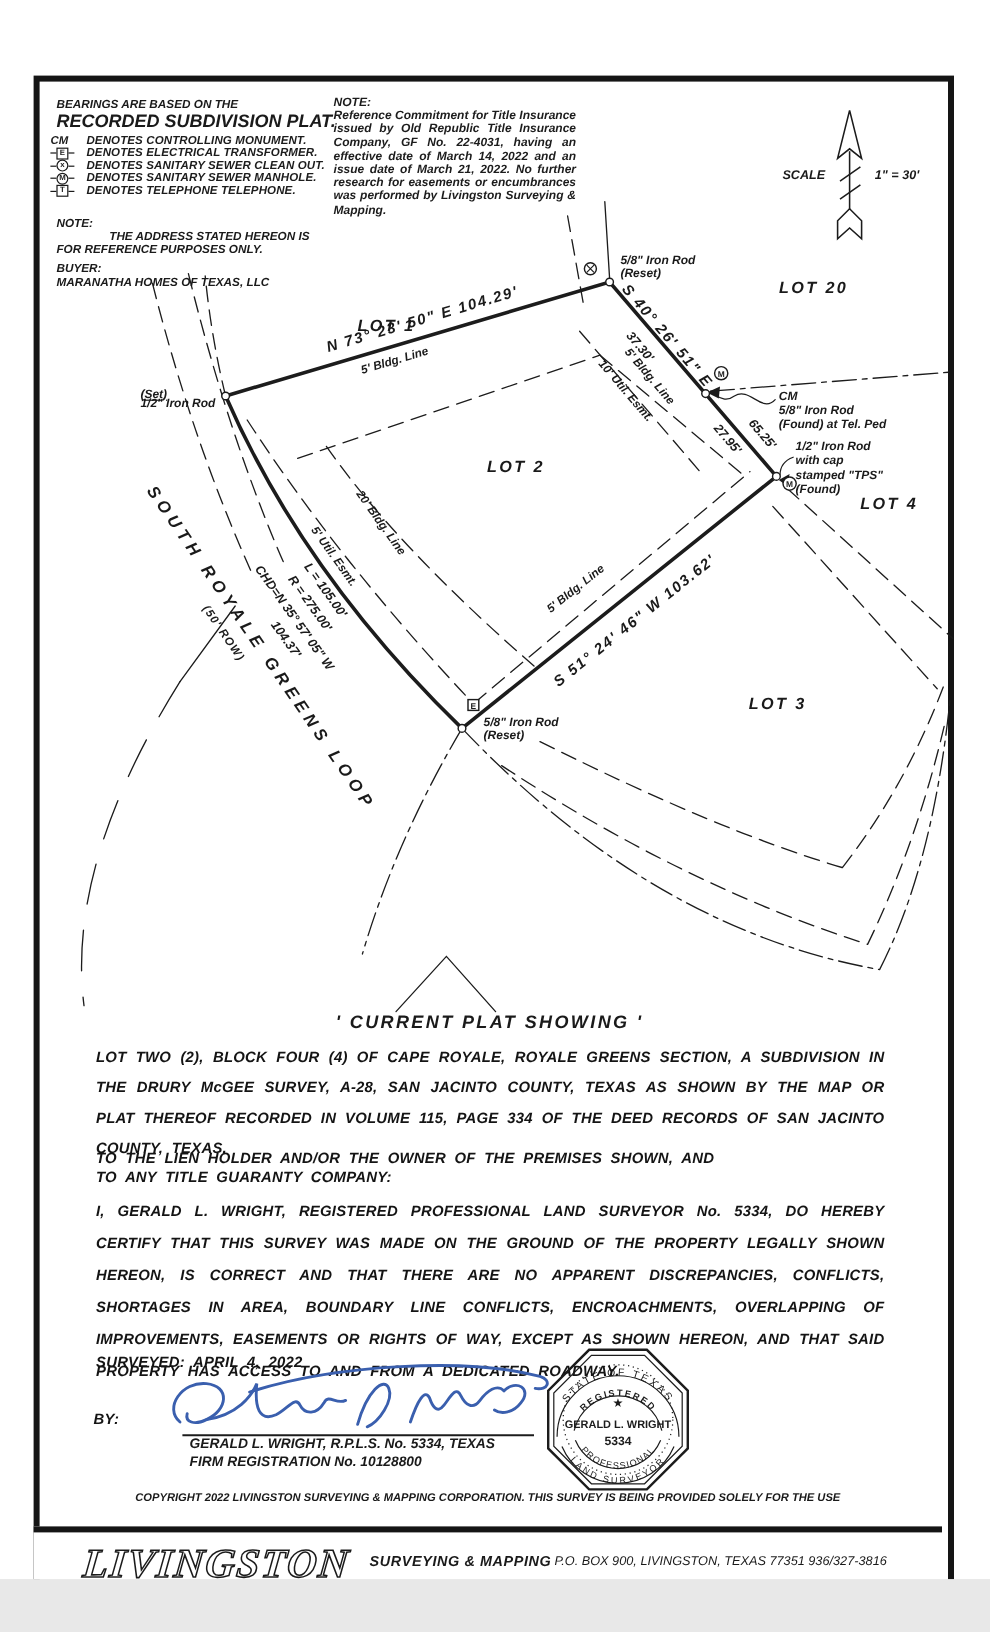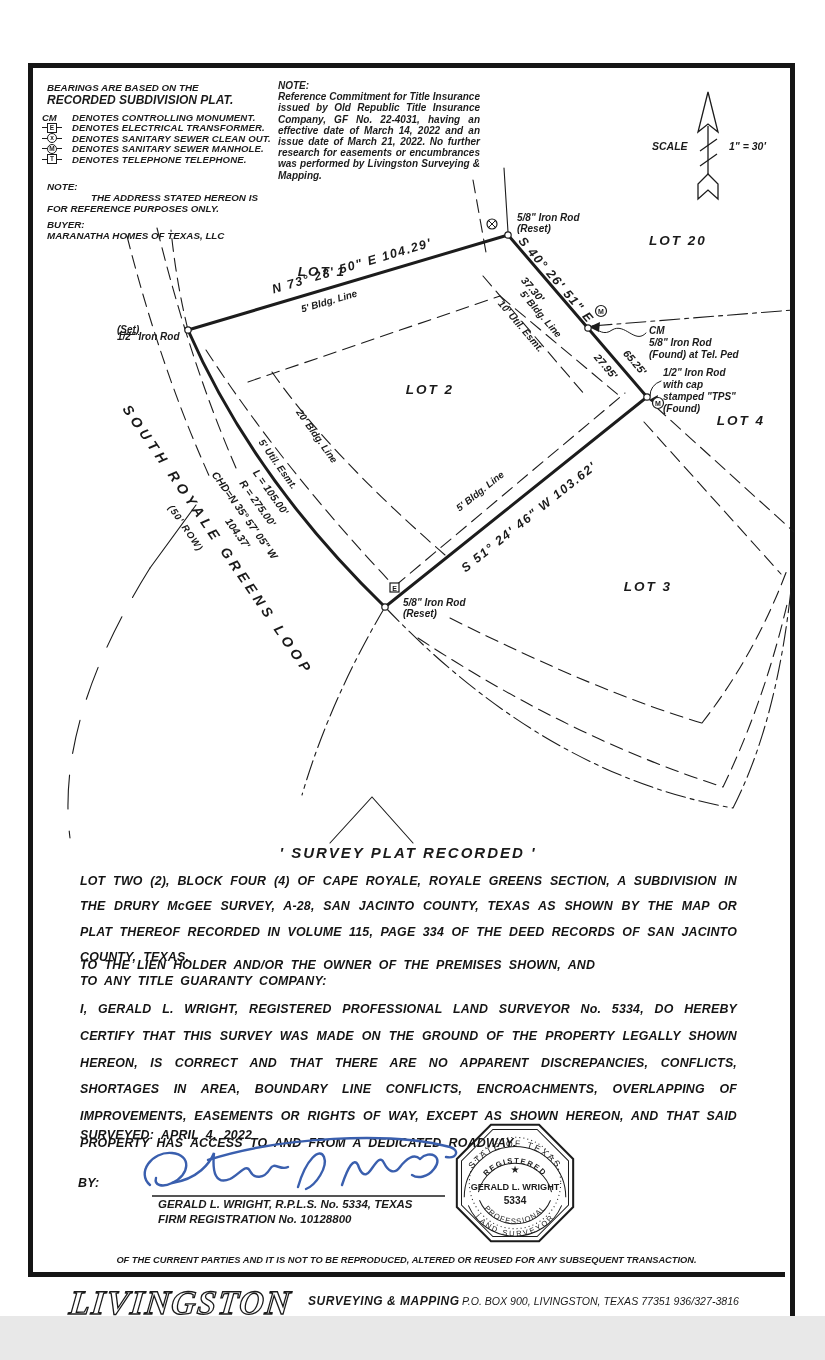--- a/index.html
+++ b/index.html
@@ -97,21 +97,21 @@
 
     <g stroke="#1c1c1c" fill="#ffffff" stroke-width="1.3">
       <path d="M708 92 L698 132 L708 124 L718 132 Z"></path>
       <path d="M708 126 L708 186" fill="none"></path>
       <path d="M700 151 L717 139 M700 166 L717 154" fill="none"></path>
       <path d="M708 174 L698 184 L698 199 L708 190 L718 199 L718 184 Z"></path>
     </g>
   </svg>
 
   <div class="lbl" style="left:47px;top:82px;font-size:9.8px;font-weight:700;">BEARINGS ARE BASED ON THE</div>
-  <div class="lbl" style="left:47px;top:93px;font-size:12px;font-weight:700;">RECORDED SUBDIVISION PLAT.</div>
+  <div class="lbl" style="left:47px;top:93px;font-size:15px;font-weight:700;">RECORDED SUBDIVISION PLAT.</div>
 
   <div style="position:absolute;left:42px;top:112px;">
     <div class="legend-row">
       <span class="legend-sym">CM</span>
       <span class="legend-txt">DENOTES CONTROLLING MONUMENT.</span>
     </div>
     <div class="legend-row">
       <span class="legend-sym">
           <span class="wing"></span>
           <span class="bx">E</span>
@@ -195,21 +195,21 @@
   <div class="lbl lm" style="left:649px;top:325px;">CM</div>
   <div class="lbl lm" style="left:649px;top:337px;">5/8" Iron Rod</div>
   <div class="lbl lm" style="left:649px;top:349px;">(Found) at Tel. Ped</div>
   <div class="lbl lm" style="left:663px;top:367px;">1/2" Iron Rod</div>
   <div class="lbl lm" style="left:663px;top:379px;">with cap</div>
   <div class="lbl lm" style="left:663px;top:391px;">stamped "TPS"</div>
   <div class="lbl lm" style="left:663px;top:403px;">(Found)</div>
   <div class="lbl lm" style="left:403px;top:597px;">5/8" Iron Rod</div>
   <div class="lbl lm" style="left:403px;top:608px;">(Reset)</div>
 
-  <div class="lbl lc" style="left:408px;top:852px;font-size:15px;letter-spacing:2px;font-weight:700;transform:translate(-50%,-50%);">'   SURVEY PLAT RECORDED   '</div>
+  <div class="lbl lc" style="left:408px;top:852px;font-size:15px;letter-spacing:2px;font-weight:700;transform:translate(-50%,-50%);">'   CURRENT PLAT SHOWING   '</div>
 
   <div class="para just" style="left:80px;top:869px;width:657px;line-height:25.4px;">LOT TWO (2), BLOCK FOUR (4) OF CAPE ROYALE, ROYALE GREENS SECTION, A SUBDIVISION IN THE DRURY McGEE SURVEY, A-28, SAN JACINTO COUNTY, TEXAS AS SHOWN BY THE MAP OR PLAT THEREOF RECORDED IN VOLUME 115, PAGE 334 OF THE DEED RECORDS OF SAN JACINTO COUNTY, TEXAS.</div>
 
   <div class="para" style="left:80px;top:958px;">TO THE LIEN HOLDER AND/OR THE OWNER OF THE PREMISES SHOWN, AND</div>
   <div class="para" style="left:80px;top:974px;">TO ANY TITLE GUARANTY COMPANY:</div>
 
   <div class="para just" style="left:80px;top:996px;width:657px;line-height:26.8px;">I, GERALD L. WRIGHT, REGISTERED PROFESSIONAL LAND SURVEYOR No. 5334, DO HEREBY CERTIFY THAT THIS SURVEY WAS MADE ON THE GROUND OF THE PROPERTY LEGALLY SHOWN HEREON, IS CORRECT AND THAT THERE ARE NO APPARENT DISCREPANCIES,  CONFLICTS, SHORTAGES IN AREA, BOUNDARY LINE CONFLICTS, ENCROACHMENTS, OVERLAPPING OF IMPROVEMENTS, EASEMENTS OR RIGHTS OF WAY, EXCEPT AS SHOWN HEREON, AND THAT SAID PROPERTY HAS ACCESS TO AND FROM A DEDICATED ROADWAY.</div>
 
   <div class="para" style="left:80px;top:1128px;">SURVEYED:   APRIL 4, 2022</div>
   <div class="para" style="left:78px;top:1176px;">BY:</div>
@@ -243,21 +243,21 @@
       <text font-size="8.5" letter-spacing="2"><textPath href="#sealTop" startOffset="50%" text-anchor="middle">STATE OF TEXAS</textPath></text>
       <text font-size="7.5" font-weight="bold" letter-spacing="1.5"><textPath href="#sealReg" startOffset="50%" text-anchor="middle">REGISTERED</textPath></text>
       <text x="66" y="56" font-size="10" text-anchor="middle">★</text>
       <text x="66" y="73" font-size="9" font-weight="bold" text-anchor="middle">GERALD L. WRIGHT</text>
       <text x="66" y="87" font-size="10" font-weight="bold" text-anchor="middle">5334</text>
       <text font-size="7.5" letter-spacing="1"><textPath href="#sealBot1" startOffset="50%" text-anchor="middle">PROFESSIONAL</textPath></text>
       <text font-size="7.5" letter-spacing="2"><textPath href="#sealBot2" startOffset="50%" text-anchor="middle">LAND SURVEYOR</textPath></text>
     </g>
   </svg>
 
-  <div class="lbl" style="left:28px;top:1255px;width:757px;text-align:center;font-size:9.3px;font-weight:700;">OF THE CURRENT PARTIES AND IT IS NOT TO BE REPRODUCED, ALTERED OR REUSED FOR ANY SUBSEQUENT TRANSACTION.</div>
+  <div class="lbl" style="left:28px;top:1243px;width:757px;text-align:center;font-size:9.3px;font-weight:700;">COPYRIGHT 2022 LIVINGSTON SURVEYING &amp; MAPPING CORPORATION.   THIS SURVEY IS BEING PROVIDED SOLELY FOR THE USE</div>
 
   <div class="band">
     <svg style="position:absolute;left:30px;top:2px;" width="250" height="46" viewBox="0 0 250 46">
       <text x="14" y="35" font-size="34" font-style="italic" font-weight="bold" font-family="Liberation Serif, serif" letter-spacing="1.5" fill="#ffffff" stroke="#1a1a1a" stroke-width="1.3" transform="skewX(-6)">LIVINGSTON</text>
     </svg>
     <div class="lbl" style="left:280px;top:17px;font-size:12px;font-weight:700;letter-spacing:0.5px;">SURVEYING  &amp;  MAPPING</div>
     <div class="lbl" style="left:434px;top:18px;font-size:10.6px;font-weight:400;">P.O. BOX 900, LIVINGSTON, TEXAS 77351   936/327-3816</div>
   </div>
 
   <div class="lbl" style="left:300px;top:1336px;width:370px;text-align:center;font-size:10px;font-weight:700;">J2204-05</div>

